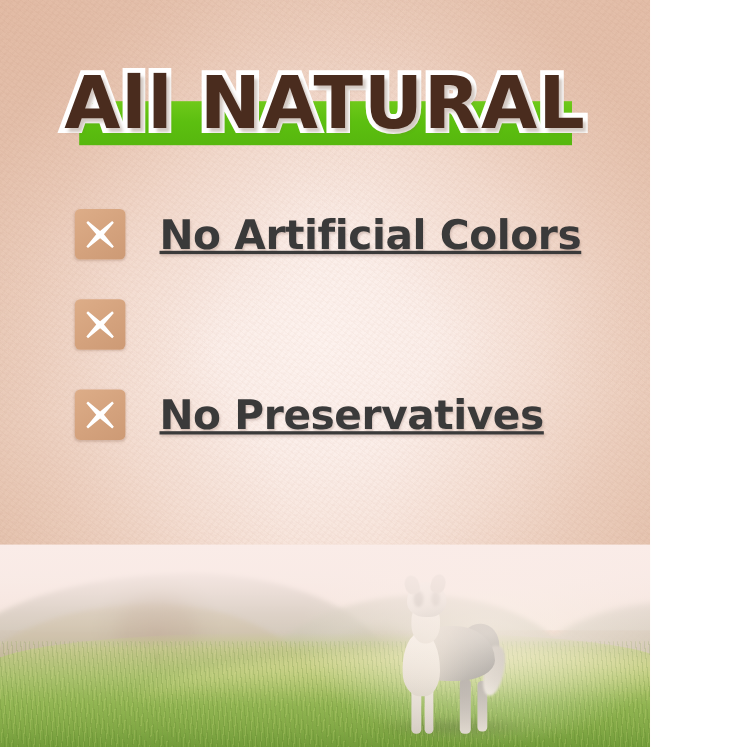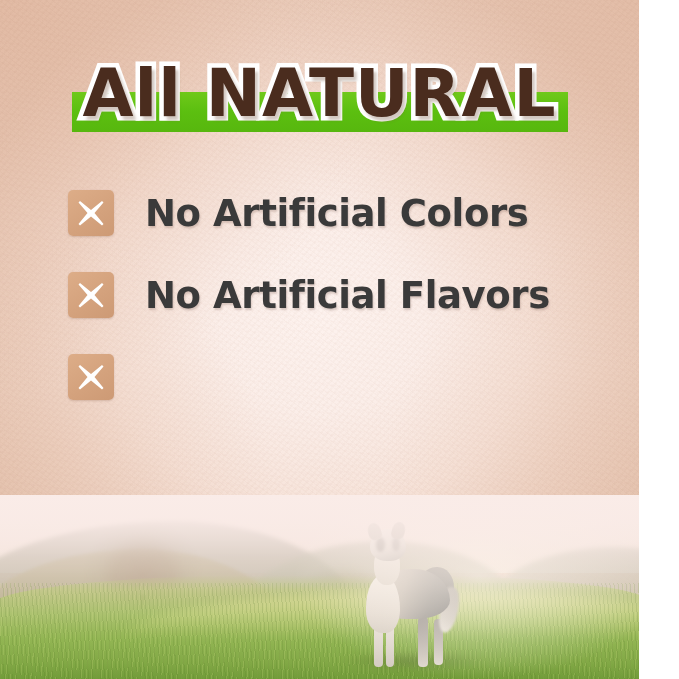--- a/index.html
+++ b/index.html
@@ -11,21 +11,20 @@
   body {
     font-family: "Liberation Sans", sans-serif;
   }
 
   .poster {
     position: relative;
     width: 591px;
     height: 679px;
     overflow: hidden;
     background: #f7e7de;
-    padding-left: 48px;
   }
 
   
   .bg-base {
     position: absolute;
     inset: 0;
     background:
       radial-gradient(ellipse 58% 52% at 50% 46%,
          #fdf2ee 0%, #fbeee9 28%, #f6e2d8 58%, #eed3c4 80%, #e7c8b6 100%);
   }
@@ -353,20 +352,21 @@
   }
   .xbox svg { position: absolute; inset: 0; }
   .claim-text {
     font-size: 37px;
     font-weight: bold;
     color: #3a3a3a;
     letter-spacing: -0.4px;
     text-shadow: 1px 2px 2px rgba(140,110,100,0.30);
     font-family: "DejaVu Sans", sans-serif;
     white-space: nowrap;
+    text-decoration: underline;
   }
 </style>
 </head>
 <body>
 
 <div class="poster">
 
   <div class="bg-base"></div>
   <div class="bg-corner-tint"></div>
   <div class="bg-noise"></div>
@@ -422,26 +422,26 @@
       </span>
       <span class="claim-text">No Artificial Colors</span>
     </div>
 
     <div class="claim-row">
       <span class="xbox">
         <svg viewBox="0 0 46 46" width="46" height="46" aria-hidden="true">
           <path d="M12 11 L23 20 L34 11 L35.5 12.5 L26.5 23 L35.5 34 L34 35.5 L23 26.5 L12 35.5 L10.5 34 L19.5 23 L10.5 12.5 Z" fill="#ffffff"></path>
         </svg>
       </span>
-      <span class="claim-text">No Artificial Flavors</span>
     </div>
 
     <div class="claim-row">
       <span class="xbox">
         <svg viewBox="0 0 46 46" width="46" height="46" aria-hidden="true">
           <path d="M12 11 L23 20 L34 11 L35.5 12.5 L26.5 23 L35.5 34 L34 35.5 L23 26.5 L12 35.5 L10.5 34 L19.5 23 L10.5 12.5 Z" fill="#ffffff"></path>
         </svg>
       </span>
+      <span class="claim-text">No Preservatives</span>
     </div>
 
 
   </div>
 </div>
 
 </body></html>

